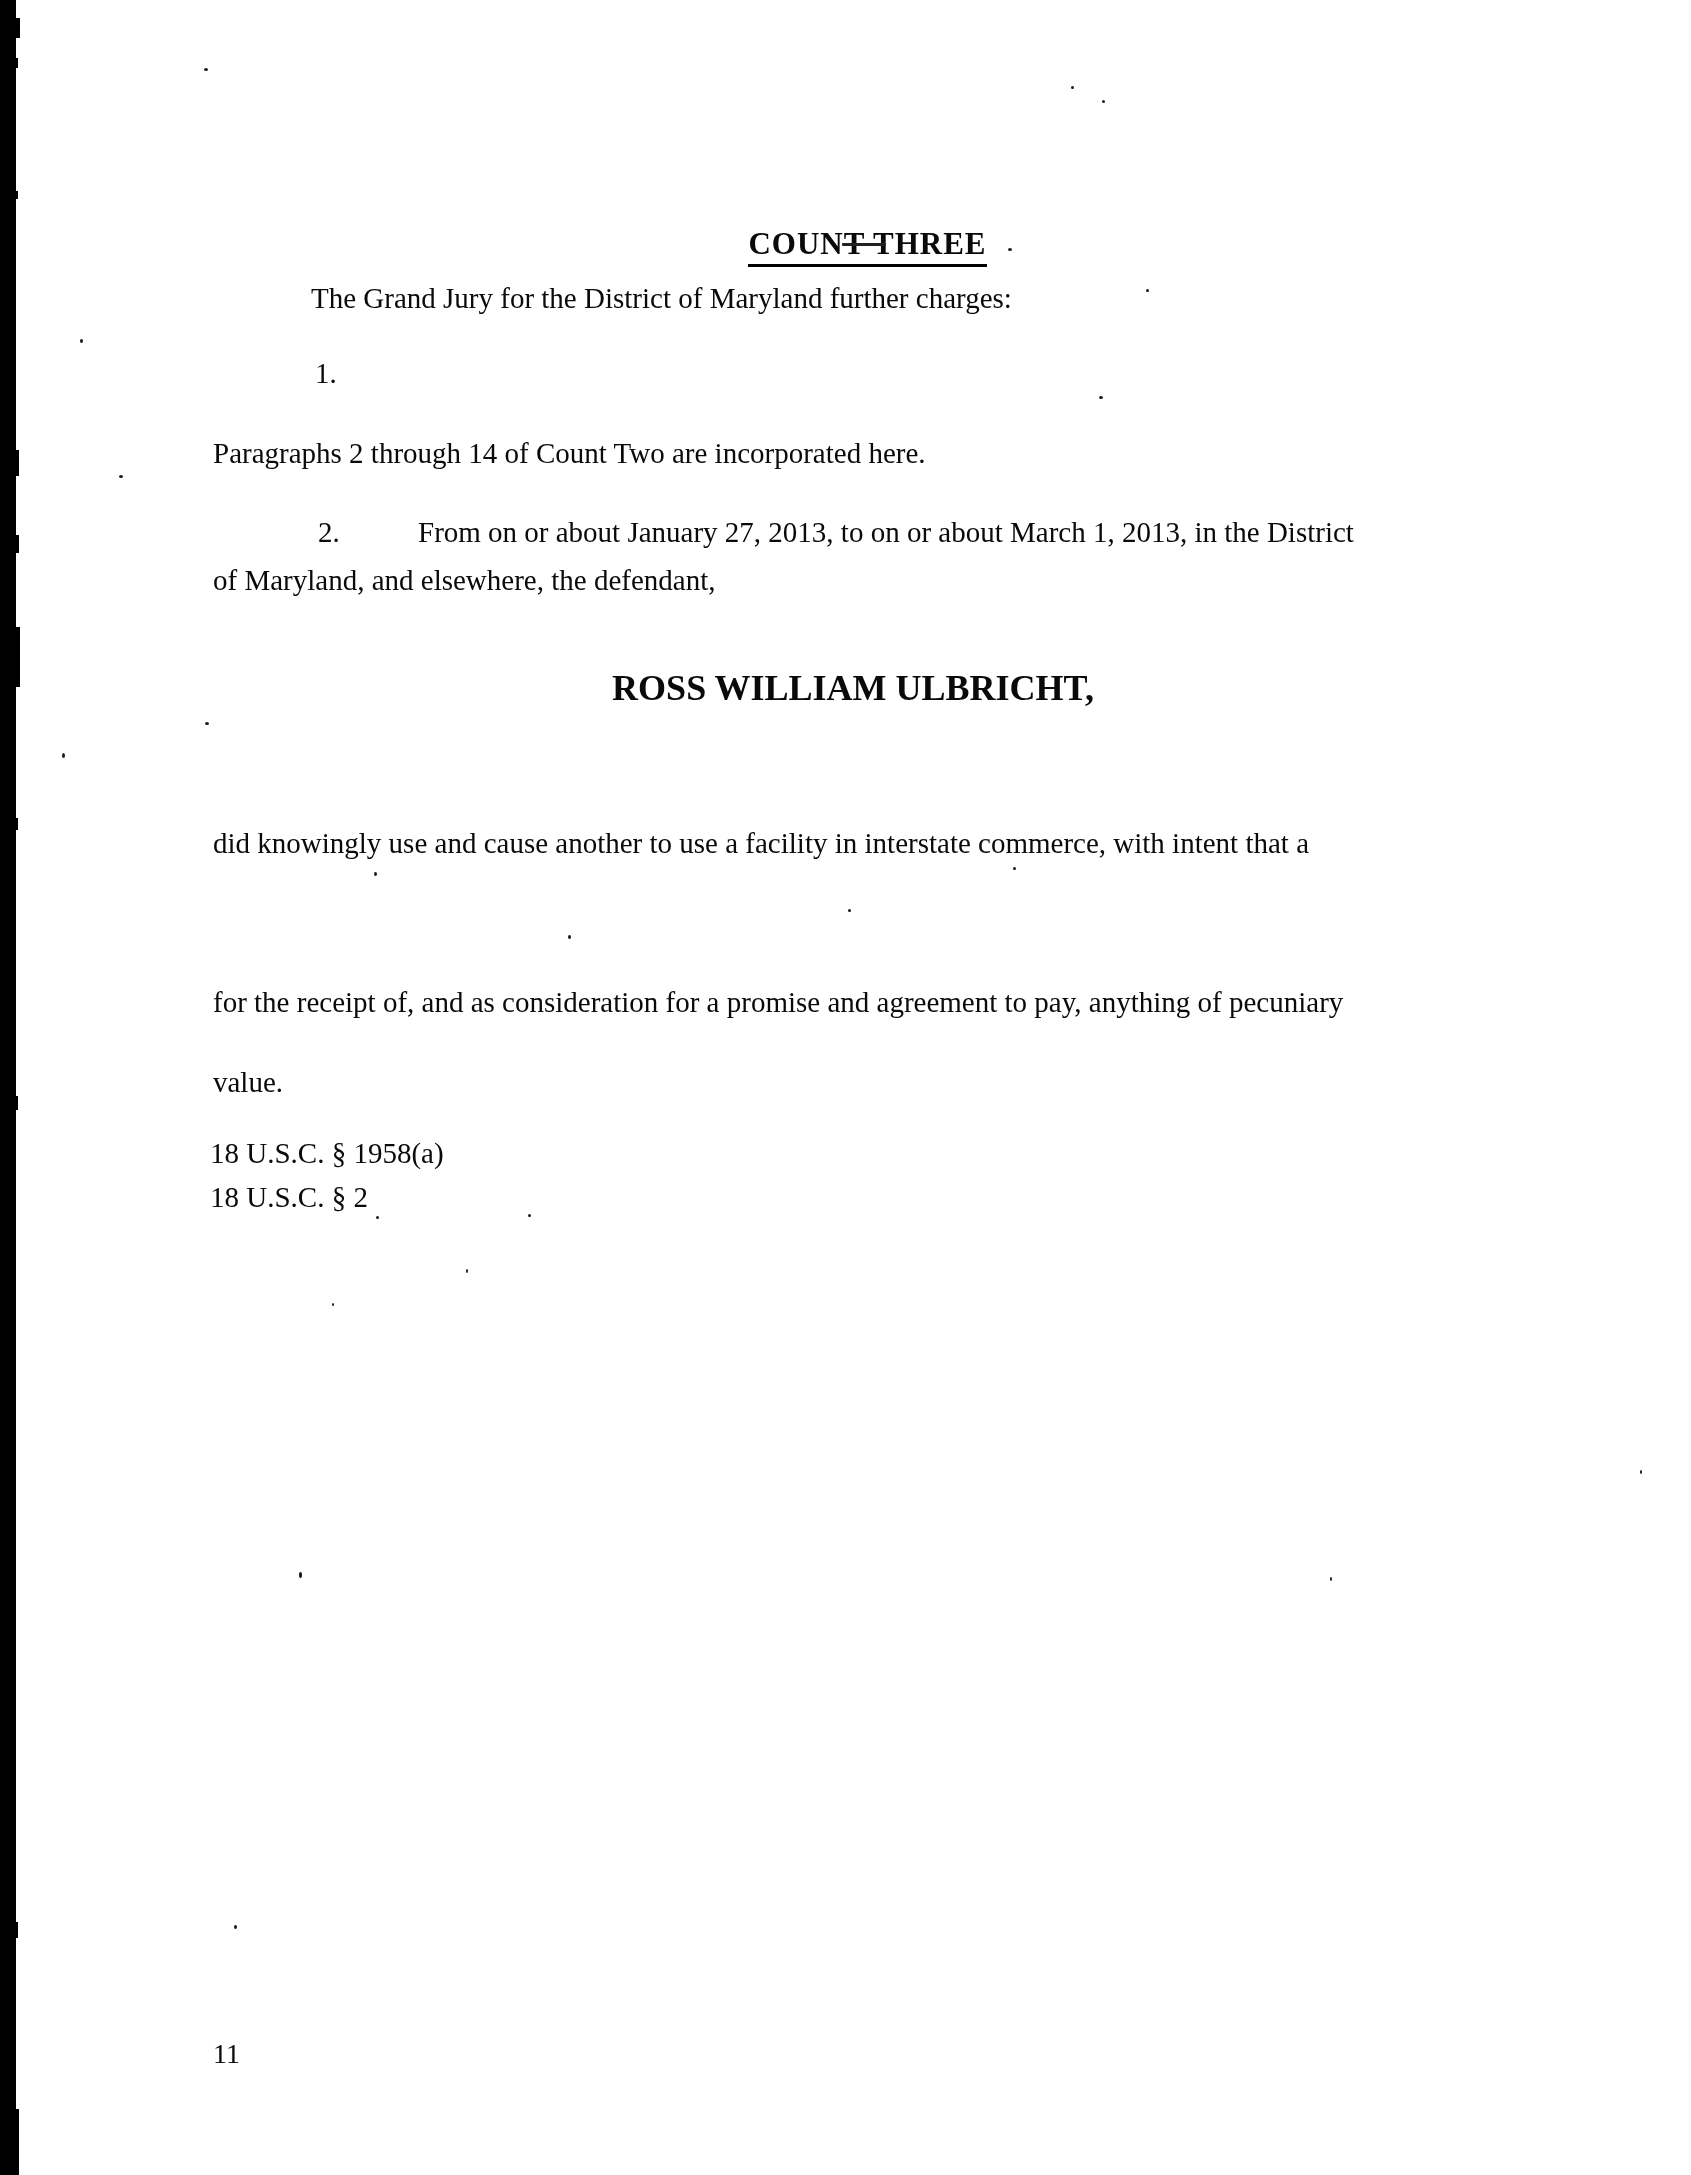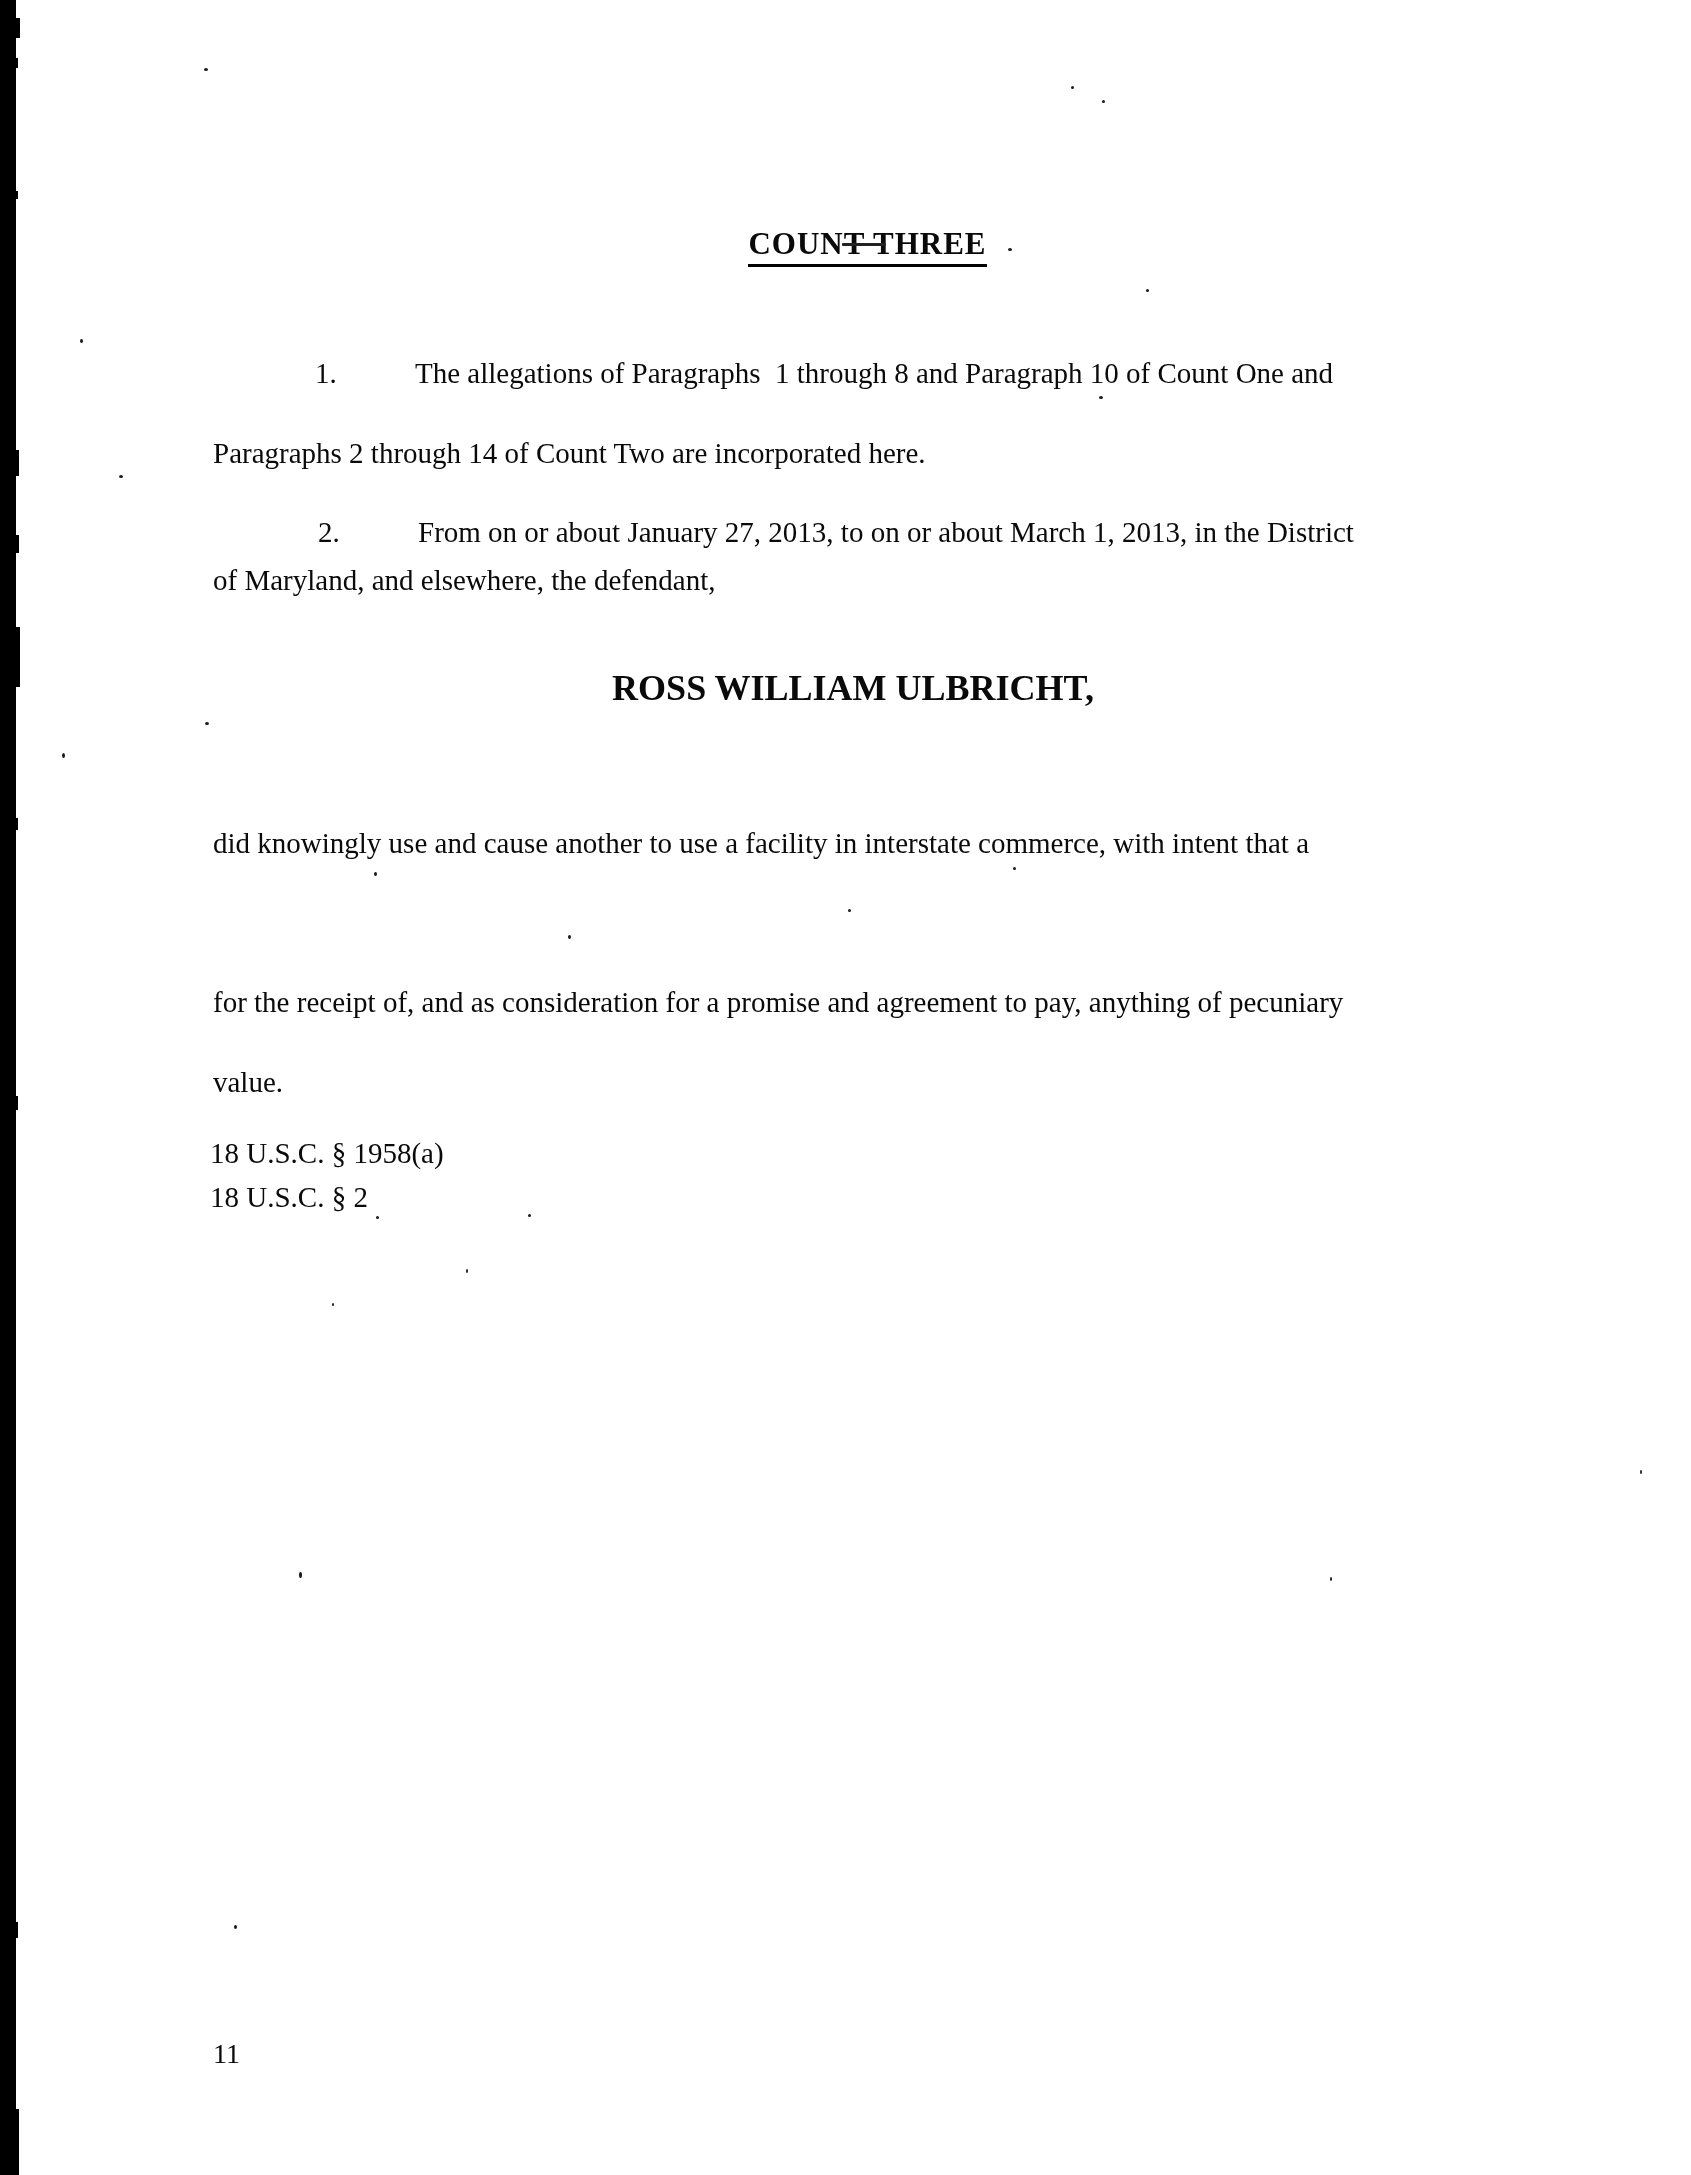--- a/index.html
+++ b/index.html
@@ -85,23 +85,23 @@
   <div class="edge-bump" style="left:16px;top:818px;width:2px;height:12px;"></div>
   <div class="edge-bump" style="left:16px;top:1096px;width:2px;height:14px;"></div>
   <div class="edge-bump" style="left:16px;top:1922px;width:2px;height:16px;"></div>
   <div class="edge-bump" style="left:16px;top:2109px;width:3px;height:66px;"></div>
 
   <div class="centered" style="top:193px;">
     <span class="heading-text">COUNT THREE</span>
   </div>
   <div class="dash" style="left:842px;top:243px;width:44px;height:3px;"></div>
 
+  <div class="line" style="left:311px;top:281px;">The Grand Jury for the District of Maryland further charges:</div>
 
   <div class="line" style="left:315px;top:356px;">1.</div>
-  <div class="line" style="left:415px;top:356px;">The allegations of Paragraphs  1 through 8 and Paragraph 10 of Count One and</div>
   <div class="line" style="left:213px;top:436px;">Paragraphs 2 through 14 of Count Two are incorporated here.</div>
 
   <div class="line" style="left:318px;top:515px;">2.</div>
   <div class="line" style="left:418px;top:515px;">From on or about January 27, 2013, to on or about March 1, 2013, in the District</div>
   <div class="line" style="left:213px;top:563px;">of Maryland, and elsewhere, the defendant,</div>
 
   <div class="centered bold" style="top:667px;font-size:36px;">ROSS WILLIAM ULBRICHT,</div>
 
   <div class="line" style="left:213px;top:826px;">did knowingly use and cause another to use a facility in interstate commerce, with intent that a</div>
   <div class="line" style="left:213px;top:985px;">for the receipt of, and as consideration for a promise and agreement to pay, anything of pecuniary</div>

